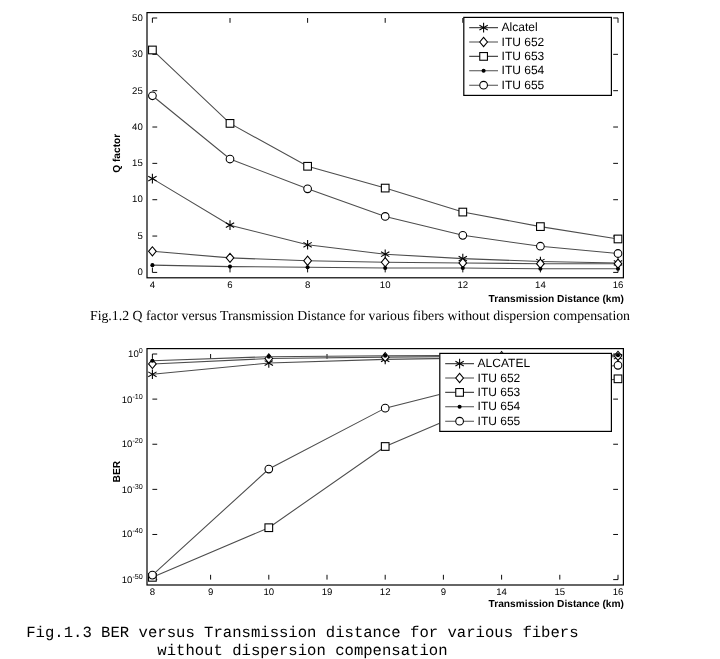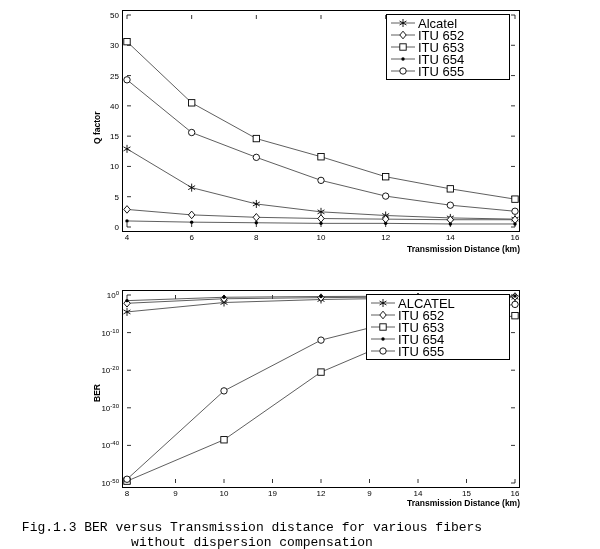--- a/index.html
+++ b/index.html
@@ -34,21 +34,21 @@
   .tick{
     position:absolute;font-family:"Liberation Sans",sans-serif;
     font-size:8px;color:#000;white-space:nowrap;
   }
   .tick.x{transform:translateX(-50%);}
   .tick.y{transform:translateY(-50%);text-align:right;}
 
   
   .legend{
     position:absolute;background:#fff;border:1px solid #000;
-    font-family:"Liberation Sans",sans-serif;font-size:13px;
+    font-family:"Liberation Sans",sans-serif;font-size:10px;
     padding:2px 4px 2px 3px;box-sizing:border-box;
   }
   .legend-row{display:flex;align-items:center;height:12px;}
   .legend-sym{width:26px;height:12px;flex:0 0 26px;}
   .legend-txt{padding-left:2px;white-space:nowrap;}
 </style>
 </head>
 <body>
 
 <div class="page">
@@ -220,20 +220,21 @@
         </div>
         <div class="legend-row">
           <span class="legend-sym"><svg width="26" height="12">
               <line x1="1" y1="6" x2="25" y2="6" stroke="#4d4d4d" stroke-width="0.9"></line>
               <circle cx="13" cy="6" r="3.2" fill="#fff" stroke="#000" stroke-width="0.9"></circle>
             </svg></span>
           <span class="legend-txt">ITU 655</span>
         </div>
       </div>
   </div>
+  <div class="cap1">Fig.1.2 Q factor versus Transmission Distance for various fibers without dispersion compensation</div>
 
   <div class="figure fig2">
     <div class="plot" id="plot2" style="left:46px;top:6px;width:398px;height:198px;">
       <svg id="svg2" width="396" height="196" viewBox="0 0 396 196">
           <line x1="4" y1="192" x2="4" y2="188" stroke="#000" stroke-width="0.8"></line>
           <line x1="4" y1="4" x2="4" y2="8" stroke="#000" stroke-width="0.8"></line>
           <line x1="52.5" y1="192" x2="52.5" y2="188" stroke="#000" stroke-width="0.8"></line>
           <line x1="52.5" y1="4" x2="52.5" y2="8" stroke="#000" stroke-width="0.8"></line>
           <line x1="101" y1="192" x2="101" y2="188" stroke="#000" stroke-width="0.8"></line>
           <line x1="101" y1="4" x2="101" y2="8" stroke="#000" stroke-width="0.8"></line>

